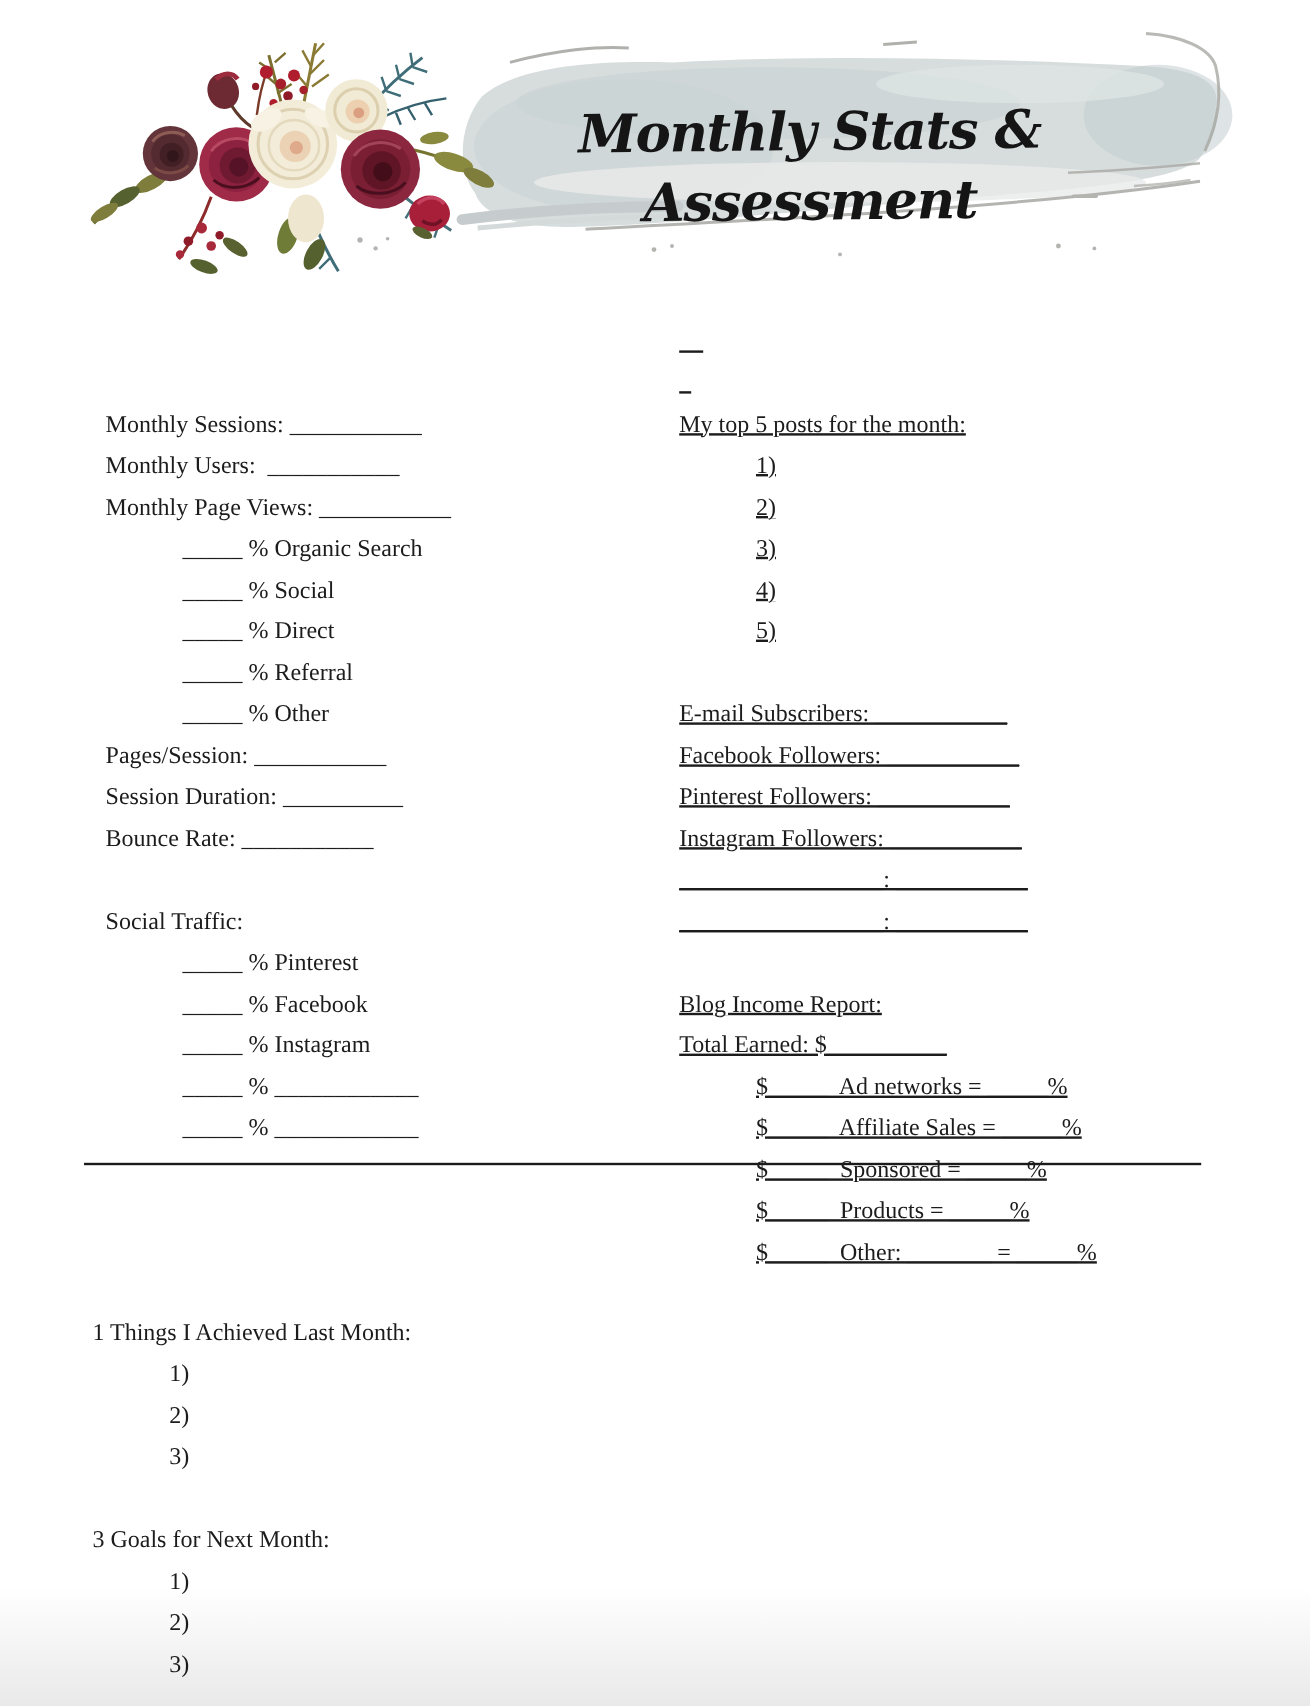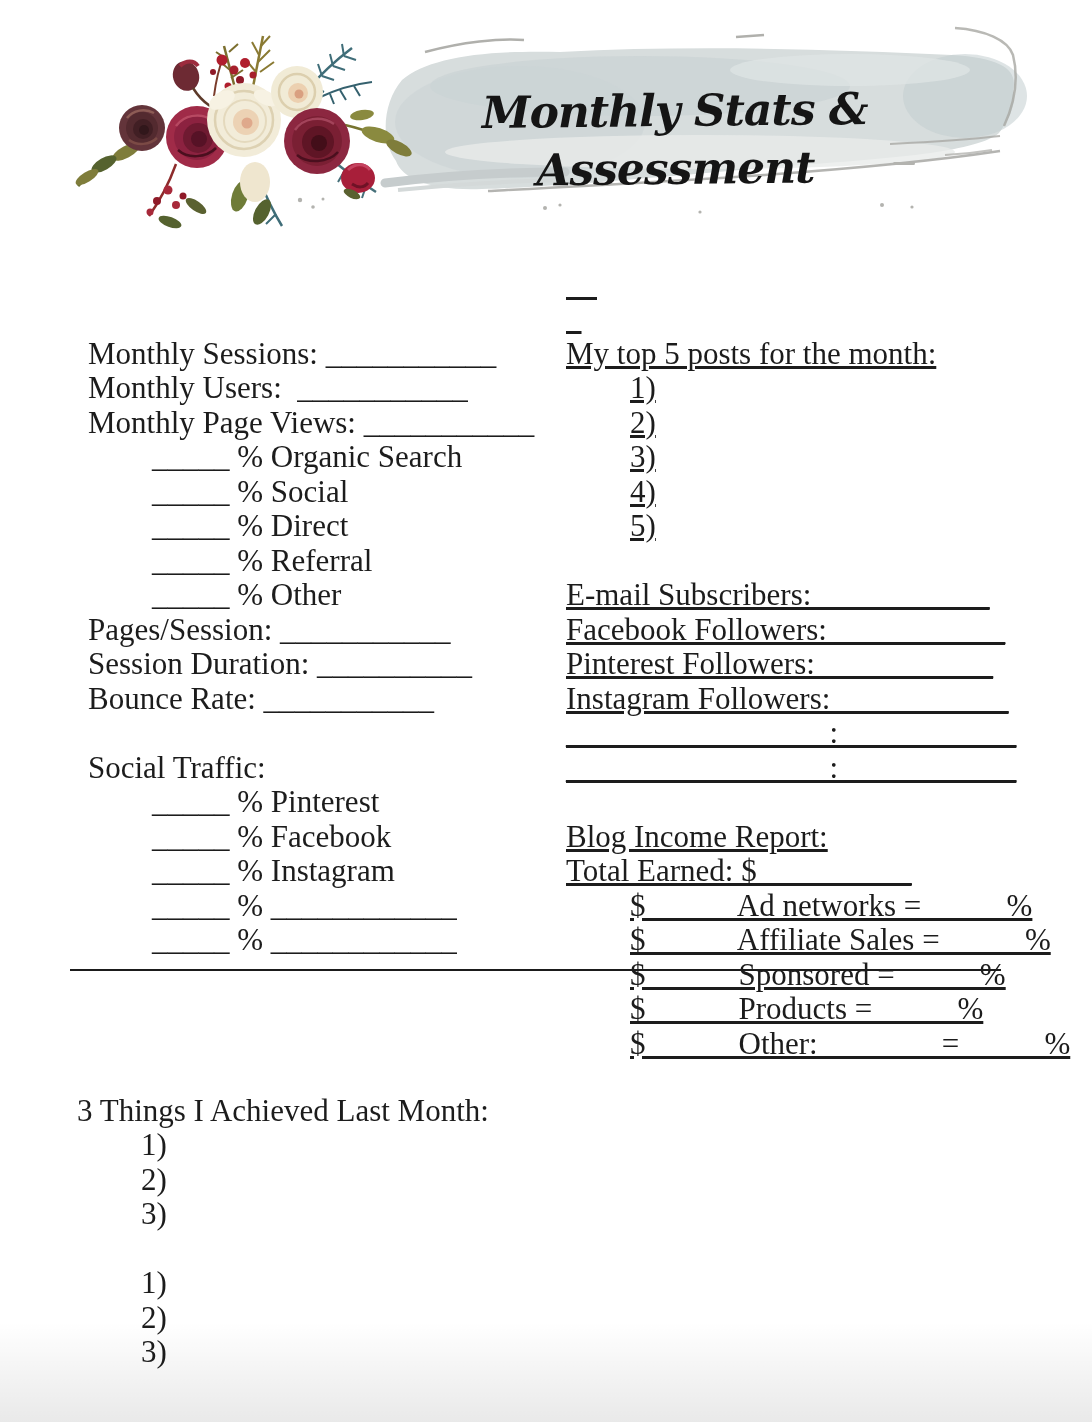--- a/index.html
+++ b/index.html
@@ -23,21 +23,21 @@
     position:absolute; left:345px; top:82px; width:660px;
     text-align:center;
     font-family:"DejaVu Serif",serif;
     font-style:italic; font-weight:700;
     font-size:44px; line-height:58px; letter-spacing:-1px;
     color:#151515;
     transform:rotate(-0.6deg);
   }
   .col, .bottom-block {
     position:absolute;
-    font-size:31px; line-height:34.5px;
+    font-size:20px; line-height:34.5px;
     white-space:pre;
   }
   .col-left  { left:88px;  top:233px; width:470px; }
   .col-right { left:566px; top:233px; width:510px;text-decoration:underline; }
   .line { height:34.5px; }
   .line.indent { padding-left:64px; }
   .divider {
     position:absolute; left:70px; top:969px;
     width:931px; height:2px; background:#1b1b1b;
   }
@@ -193,15 +193,15 @@
   <div class="line">Monthly Sessions: ___________</div><div class="line">Monthly Users:  ___________</div><div class="line">Monthly Page Views: ___________</div><div class="line indent">_____ % Organic Search</div><div class="line indent">_____ % Social</div><div class="line indent">_____ % Direct</div><div class="line indent">_____ % Referral</div><div class="line indent">_____ % Other</div><div class="line">Pages/Session: ___________</div><div class="line">Session Duration: __________</div><div class="line">Bounce Rate: ___________</div><div class="line"></div><div class="line">Social Traffic:</div><div class="line indent">_____ % Pinterest</div><div class="line indent">_____ % Facebook</div><div class="line indent">_____ % Instagram</div><div class="line indent">_____ % ____________</div><div class="line indent">_____ % ____________</div></div>
 
   <div class="col col-right">
     
   <div class="line">My top 5 posts for the month:</div><div class="line indent">1)</div><div class="line indent">2)</div><div class="line indent">3)</div><div class="line indent">4)</div><div class="line indent">5)</div><div class="line"></div><div class="line">E-mail Subscribers: ___________</div><div class="line">Facebook Followers: ___________</div><div class="line">Pinterest Followers: ___________</div><div class="line">Instagram Followers: ___________</div><div class="line">_________________: ___________</div><div class="line">_________________: ___________</div><div class="line"></div><div class="line">Blog Income Report:</div><div class="line">Total Earned: $__________</div><div class="line indent">$_____  Ad networks = _____%</div><div class="line indent">$_____  Affiliate Sales = _____%</div><div class="line indent">$_____  Sponsored = _____%</div><div class="line indent">$_____  Products = _____%</div><div class="line indent">$_____  Other: _______ = _____%</div></div>
 
   <div class="divider"></div>
 
   <div class="bottom-block">
     
-  <div class="line">3 Things I Achieved Last Month:</div><div class="line indent">1)</div><div class="line indent">2)</div><div class="line indent">3)</div><div class="line"></div><div class="line indent">1)</div><div class="line indent">2)</div><div class="line indent">3)</div></div>
+  <div class="line">1 Things I Achieved Last Month:</div><div class="line indent">1)</div><div class="line indent">2)</div><div class="line indent">3)</div><div class="line"></div><div class="line">3 Goals for Next Month:</div><div class="line indent">1)</div><div class="line indent">2)</div><div class="line indent">3)</div></div>
 
 </div>
 
 </body></html>

